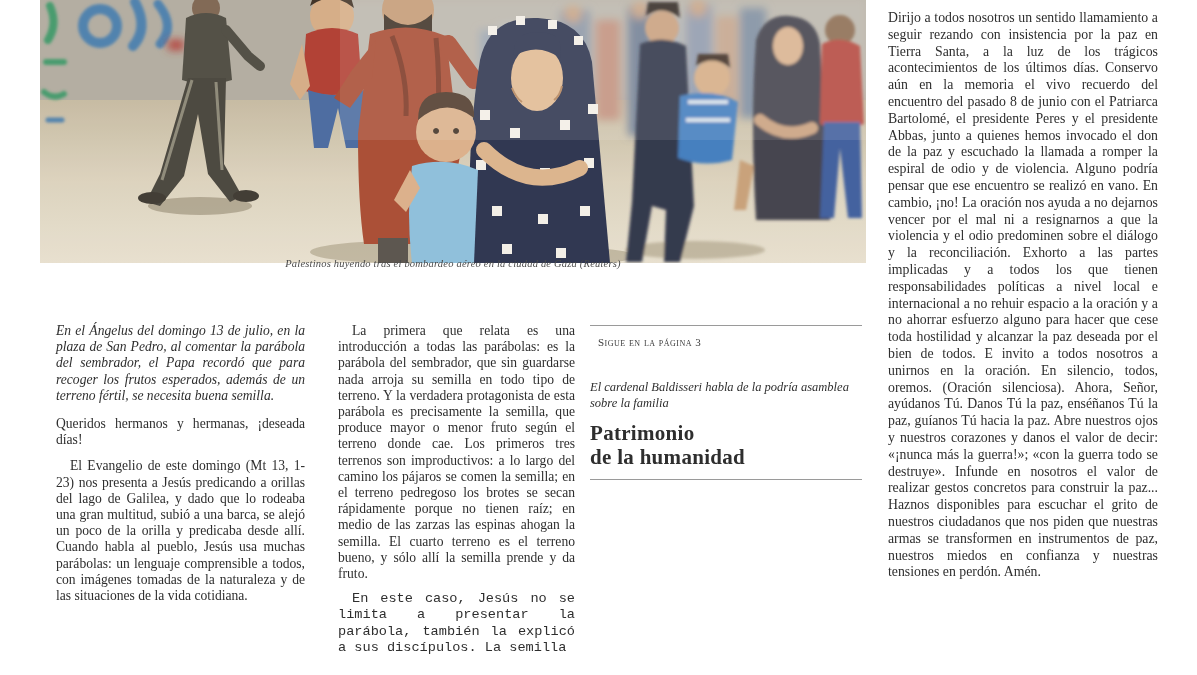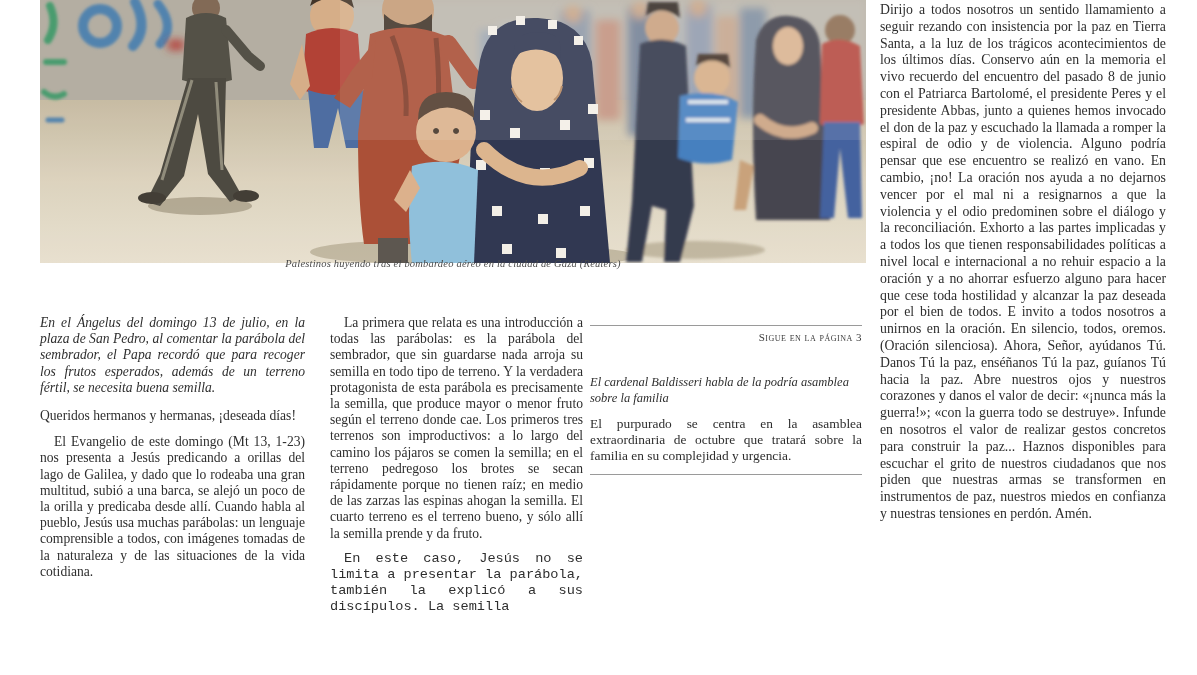--- a/index.html
+++ b/index.html
@@ -11,32 +11,32 @@
   .abs{position:absolute;}
   
   #photo{left:40px;top:0;width:826px;height:263px;overflow:hidden;background:#cfc5b0;}
   #photo svg{display:block;width:100%;height:100%;}
   #caption{
     left:40px;top:258px;width:826px;text-align:center;
     font-style:italic;font-size:10.5px;color:#4a4a4a;letter-spacing:.2px;
   }
   
   .col{position:absolute;top:315px;text-align:justify;font-size:13.6px;line-height:16.2px;color:#2e2e2e;}
-  #col1{left:40px;width:265px;}
+  #col1{left:48px;width:265px;}
   #col2{left:330px;width:253px;}
   #col3{left:590px;width:272px;}
   #col4{left:880px;top:2px;width:286px;height:664px;font-size:13.8px;line-height:16.8px;text-align:justify;}
-  .col p{margin:0;}
+  .col p{margin:8px;}
   .intro{font-style:italic;margin-bottom:12px !important;}
   .greeting{margin-bottom:10px !important;}
   .indent{text-indent:14px;}
   .gap-top{margin-top:9px !important;font-family:Liberation Mono, monospace;}
   .rule{border:0;border-top:1px solid #9a9a9a;margin:10px 0 3px 0;}
   .jumpnote{
-    text-align:right;font-variant:small-caps;font-size:11px;color:#3a3a3a;
+    font-variant:small-caps;font-size:11px;color:#3a3a3a;
     letter-spacing:.5px;margin:0;
   }
   .kicker{font-style:italic;font-size:12.5px;line-height:15.5px;margin:30px 0 10px 0 !important;text-align:left;}
   .headline{
     font-weight:bold;font-size:21px;line-height:24px;letter-spacing:.3px;
     margin:0 0 9px 0 !important;text-align:left;
   }
   .headline span{display:block;}
   .summary{font-size:13.4px;line-height:16px;}
 </style>
@@ -202,19 +202,22 @@
 <div id="col2" class="col">
   <p class="indent">La primera que relata es una introducción a todas las parábolas: es la parábola del sembrador, que sin guardarse nada arroja su semilla en todo tipo de terreno. Y la verdadera protagonista de esta parábola es precisamente la semilla, que produce mayor o menor fruto según el terreno donde cae. Los primeros tres terrenos son improductivos: a lo largo del camino los pájaros se comen la semilla; en el terreno pedregoso los brotes se secan rápidamente porque no tienen raíz; en medio de las zarzas las espinas ahogan la semilla. El cuarto terreno es el terreno bueno, y sólo allí la semilla prende y da fruto.</p>
   <p class="indent gap-top">En este caso, Jesús no se limita a presentar la parábola, también la explicó a sus discípulos. La semilla</p>
 </div>
 
 <div id="col3" class="col">
   <hr class="rule">
   <p class="jumpnote">Sigue en la página 3</p>
 
   <p class="kicker">El cardenal Baldisseri habla de la podría asamblea sobre la familia</p>
-  <p class="summary">El purpurado se centra en la asamblea extraordinaria de octubre que tratará sobre la familia en su complejidad y urgencia.</p>
+  <h2 class="headline">
+    <span>Patrimonio</span>
+    <span>de la humanidad</span>
+  </h2>
   <hr class="rule">
 </div>
 
 <div id="col4" class="col">
   <p>Dirijo a todos nosotros un sentido llamamiento a seguir rezando con insistencia por la paz en Tierra Santa, a la luz de los trágicos acontecimientos de los últimos días. Conservo aún en la memoria el vivo recuerdo del encuentro del pasado 8 de junio con el Patriarca Bartolomé, el presidente Peres y el presidente Abbas, junto a quienes hemos invocado el don de la paz y escuchado la llamada a romper la espiral de odio y de violencia. Alguno podría pensar que ese encuentro se realizó en vano. En cambio, ¡no! La oración nos ayuda a no dejarnos vencer por el mal ni a resignarnos a que la violencia y el odio predominen sobre el diálogo y la reconciliación. Exhorto a las partes implicadas y a todos los que tienen responsabilidades políticas a nivel local e internacional a no rehuir espacio a la oración y a no ahorrar esfuerzo alguno para hacer que cese toda hostilidad y alcanzar la paz deseada por el bien de todos. E invito a todos nosotros a unirnos en la oración. En silencio, todos, oremos. (Oración silenciosa). Ahora, Señor, ayúdanos Tú. Danos Tú la paz, enséñanos Tú la paz, guíanos Tú hacia la paz. Abre nuestros ojos y nuestros corazones y danos el valor de decir: «¡nunca más la guerra!»; «con la guerra todo se destruye». Infunde en nosotros el valor de realizar gestos concretos para construir la paz... Haznos disponibles para escuchar el grito de nuestros ciudadanos que nos piden que nuestras armas se transformen en instrumentos de paz, nuestros miedos en confianza y nuestras tensiones en perdón. Amén.</p>
 </div>
 
 </body></html>

